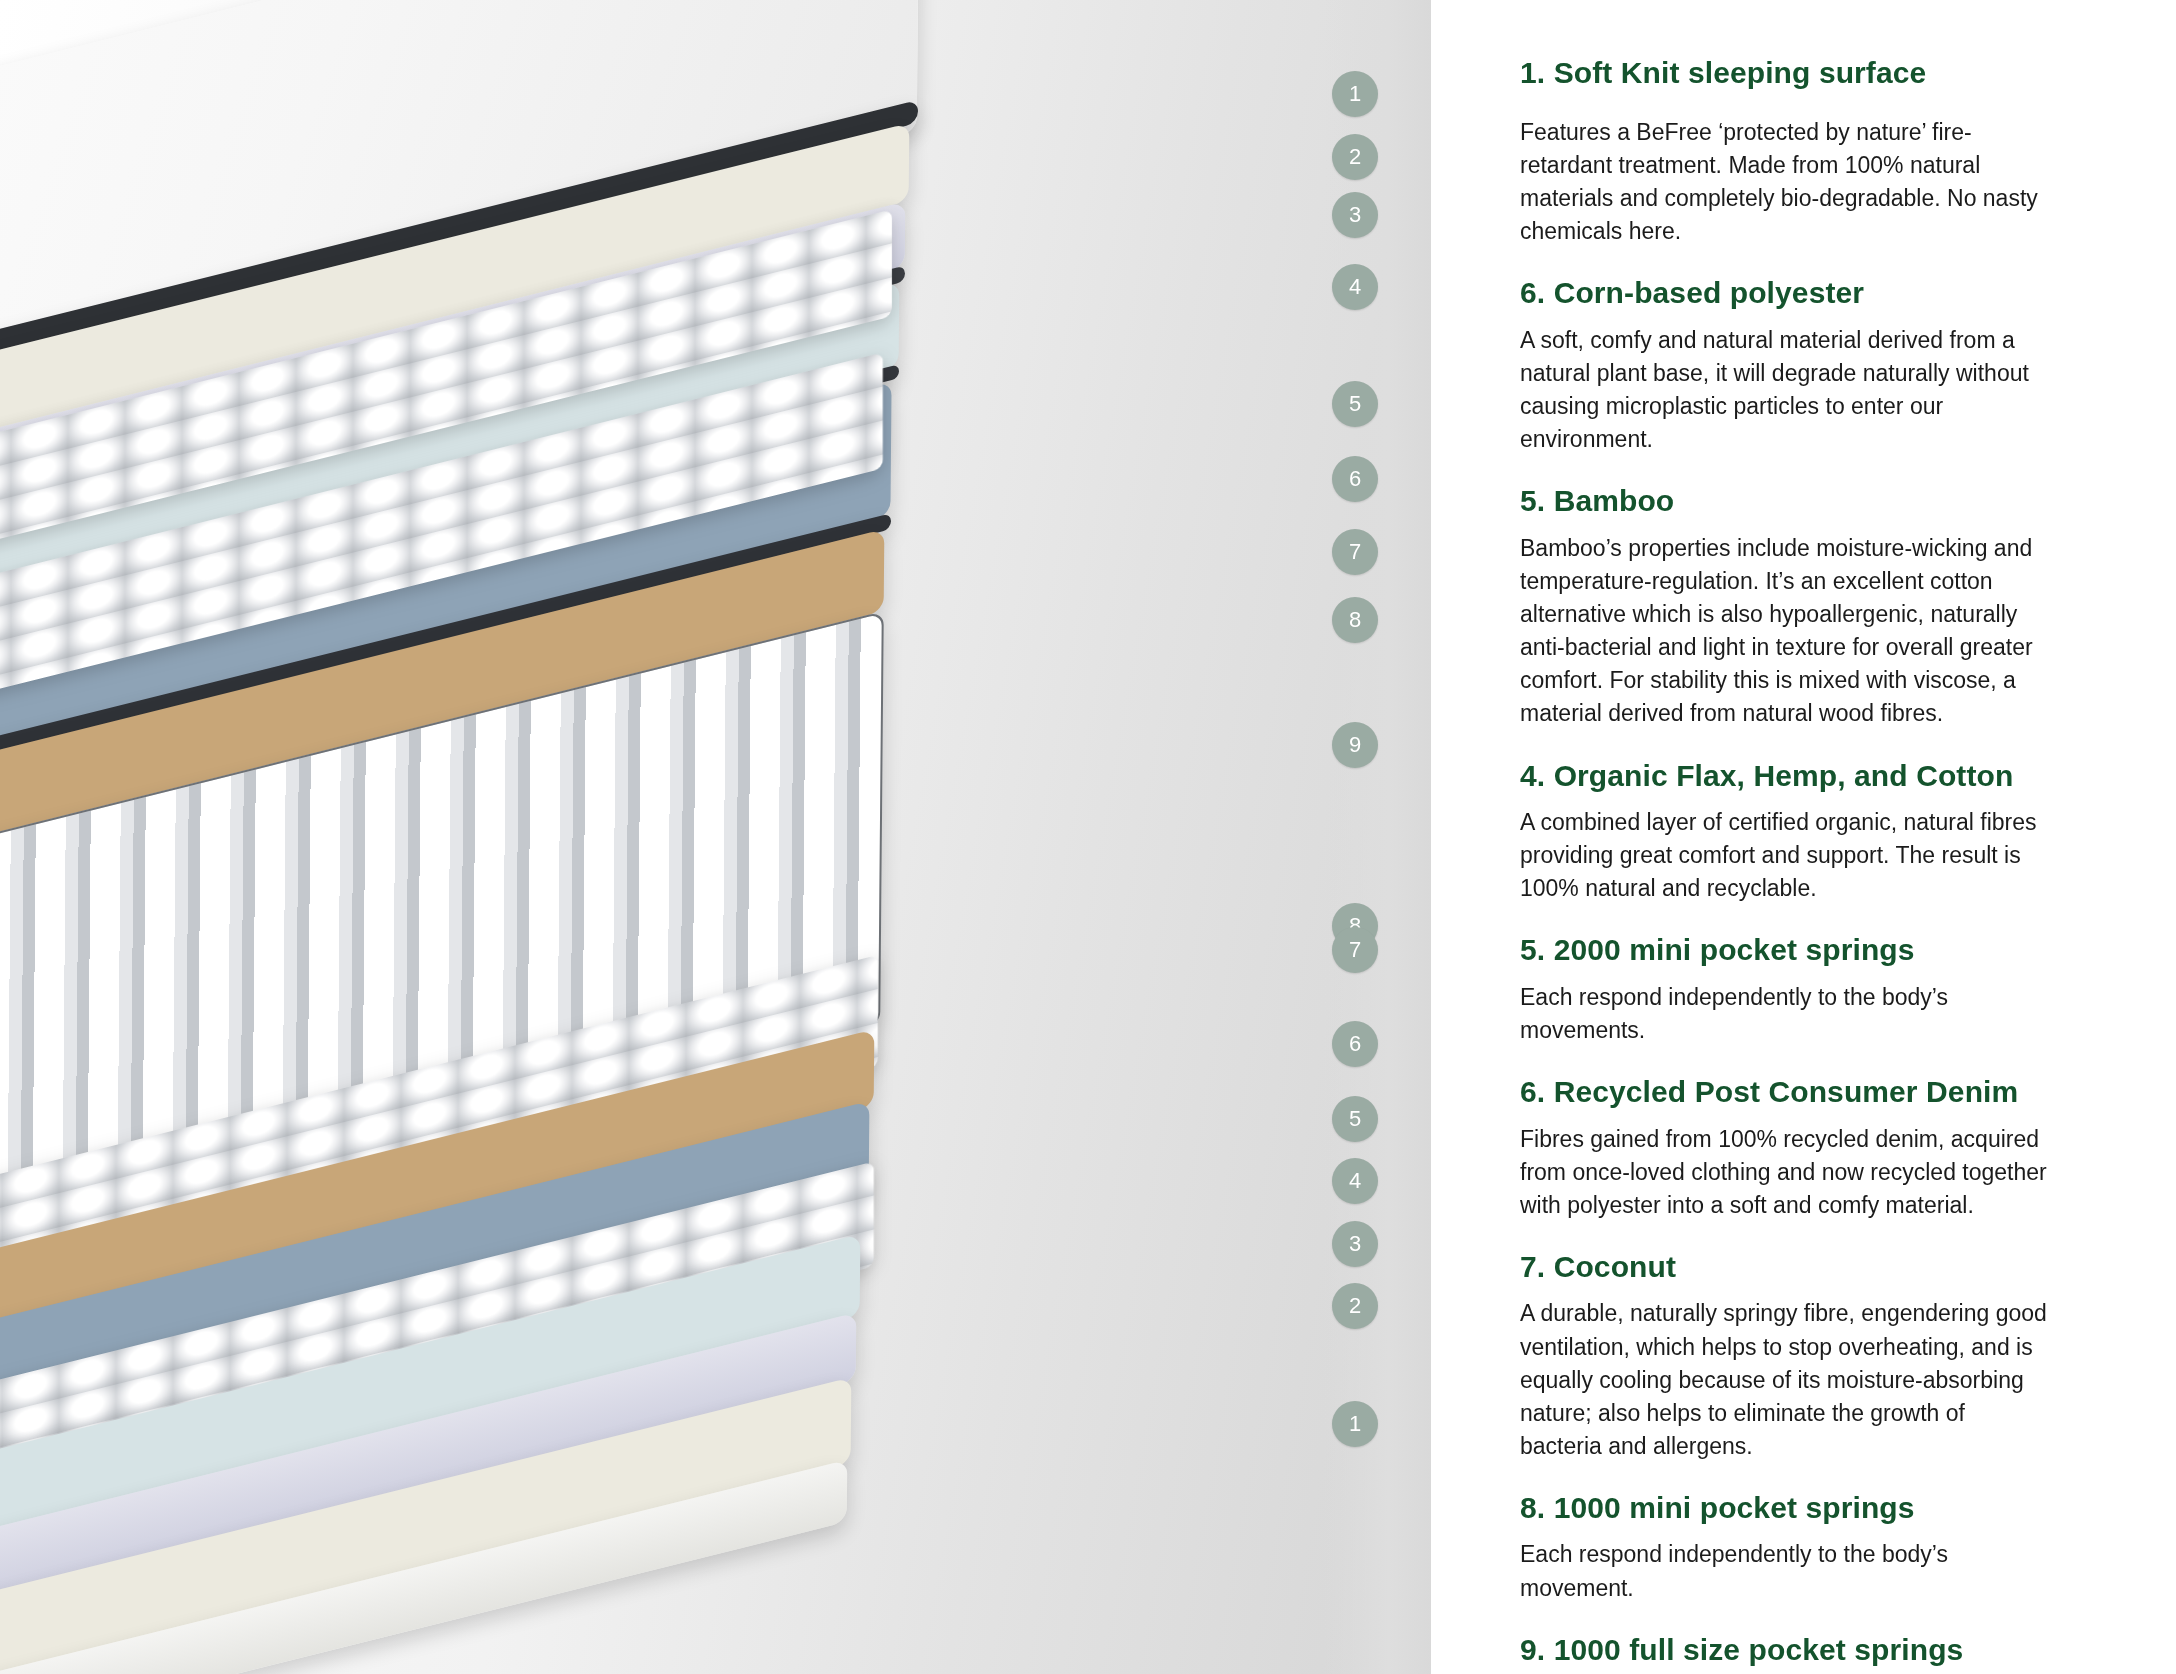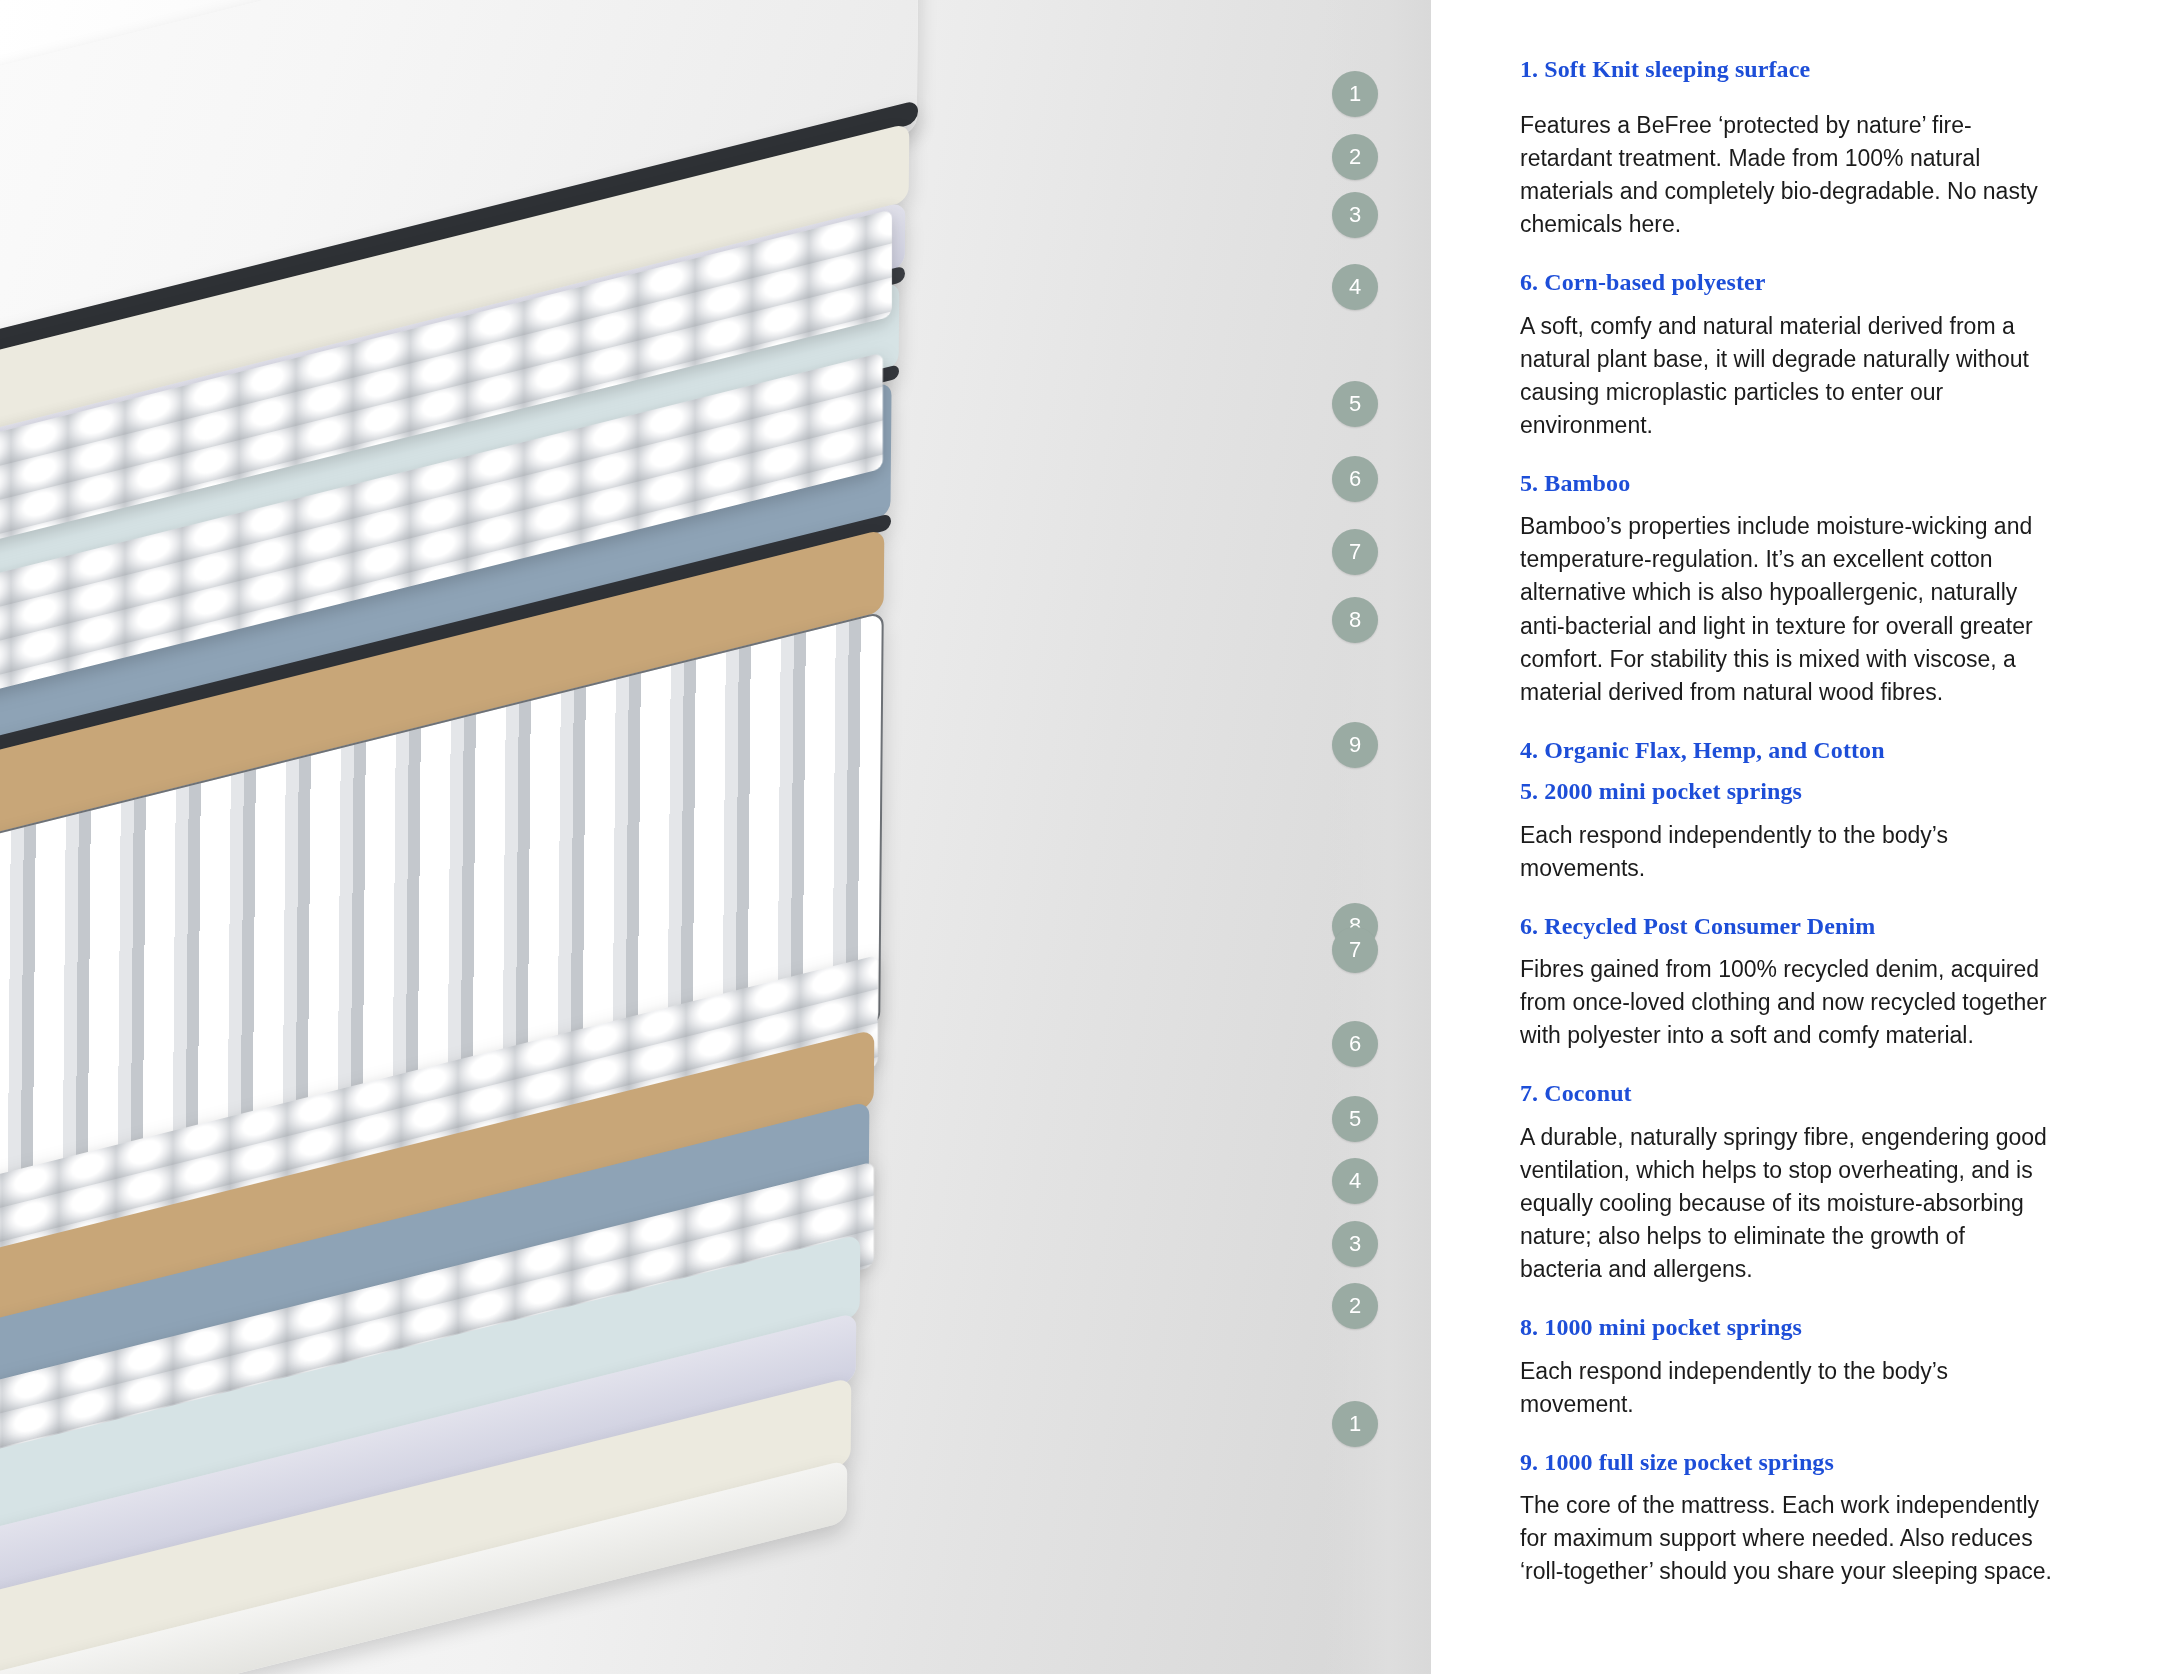--- a/index.html
+++ b/index.html
@@ -124,25 +124,25 @@
   
   .text-panel {
     flex: 1 1 auto;
     padding: 55px 125px 0 89px;
     box-sizing: border-box;
     background: #ffffff;
   }
   .entry { margin-bottom: 3.6px; }
   .entry h3 {
     margin: 0 0 12.5px 0;
-    font-size: 24px;
+    font-size: 30px;
     line-height: 1.2;
     font-weight: bold;
-    color: #1d4ed8;
-    font-family: Liberation Serif, serif;
+    color: #14532d;
+    font-family: Liberation Sans, sans-serif;
     letter-spacing: 0.1px;
   }
   .entry.first h3 { margin-bottom: 25px; }
   .entry p {
     margin: 0 0 27px 0;
     font-size: 23px;
     line-height: 1.44;
     color: #1b1b1b;
     font-family: "Liberation Sans", sans-serif;
   }
@@ -236,20 +236,21 @@
       <p>A soft, comfy and natural material derived from a natural plant base, it will degrade naturally without causing microplastic particles to enter our environment.</p>
     </div>
 
     <div class="entry">
       <h3>5. Bamboo</h3>
       <p>Bamboo’s properties include moisture-wicking and temperature-regulation. It’s an excellent cotton alternative which is also hypoallergenic, naturally anti-bacterial and light in texture for overall greater comfort. For stability this is mixed with viscose, a material derived from natural wood fibres.</p>
     </div>
 
     <div class="entry">
       <h3>4. Organic Flax, Hemp, and Cotton</h3>
+      <p>A combined layer of certified organic, natural fibres providing great comfort and support. The result is 100% natural and recyclable.</p>
     </div>
 
     <div class="entry">
       <h3>5. 2000 mini pocket springs</h3>
       <p>Each respond independently to the body’s movements.</p>
     </div>
 
     <div class="entry">
       <h3>6. Recycled Post Consumer Denim</h3>
       <p>Fibres gained from 100% recycled denim, acquired from once-loved clothing and now recycled together with polyester into a soft and comfy material.</p>

